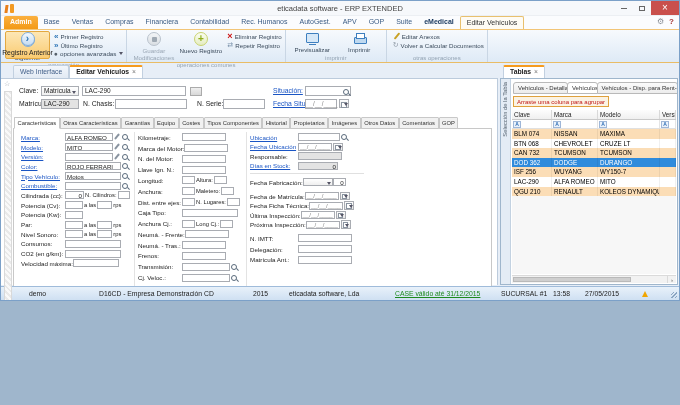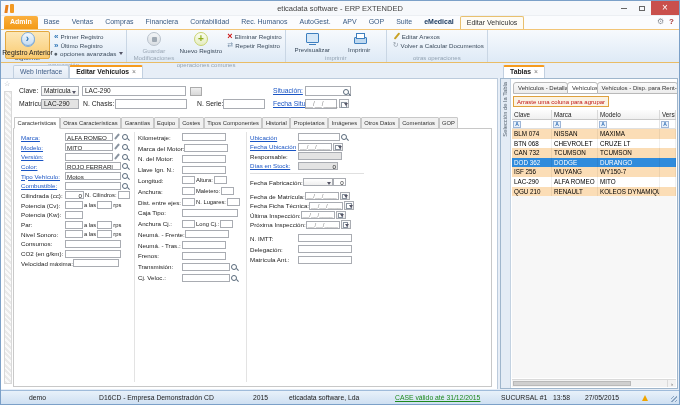--- a/index.html
+++ b/index.html
@@ -1,17 +1,17 @@
 <!DOCTYPE html>
 <html><head>
 <meta charset="utf-8">
 <style>
   html,body{margin:0;padding:0;background:#9FB6CC;}
   *{box-sizing:border-box;}
-  .window{position:relative;width:680px;height:405px;border:1px solid #7BA0C8;background:#E7EEF7;
+  .window{position:relative;width:680px;height:301px;border:1px solid #7BA0C8;background:#E7EEF7;
     font-family:"Liberation Sans","DejaVu Sans",sans-serif;overflow:hidden;}
 
   
   .titlebar{position:absolute;left:0;top:0;right:0;height:15px;background:#F6F8FB;border-bottom:1px solid #ECEFF3;}
   .applogo{position:absolute;left:4px;top:3px;width:11px;height:9px;}
   .applogo::before{content:"";position:absolute;left:0;top:1px;width:3px;height:8px;background:#E87F1A;transform:skewX(-8deg);}
   .applogo::after{content:"";position:absolute;left:5px;top:0;width:4px;height:9px;background:#F29A23;border-radius:1px;}
   .title{position:absolute;left:0;right:0;top:3px;text-align:center;font-size:7.5px;color:#444;}
   .wctl{position:absolute;right:0;top:0;height:15px;display:flex;}
   .wbtn{width:18px;height:14px;display:flex;align-items:center;justify-content:center;cursor:default;}

